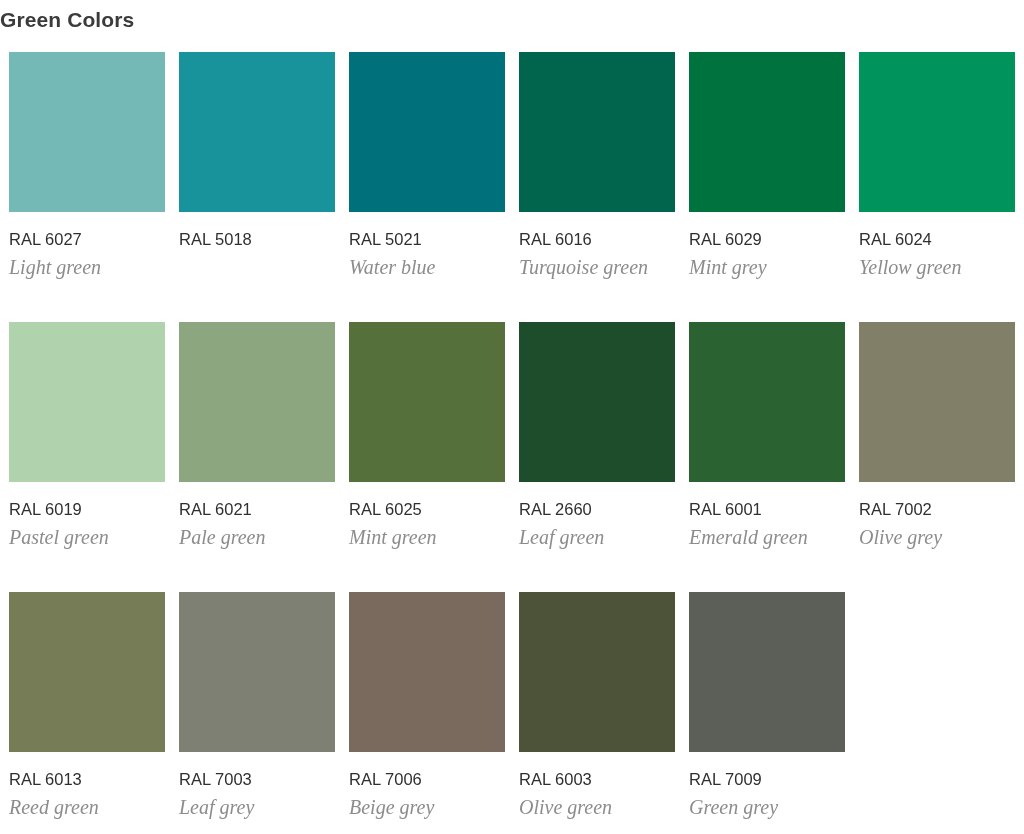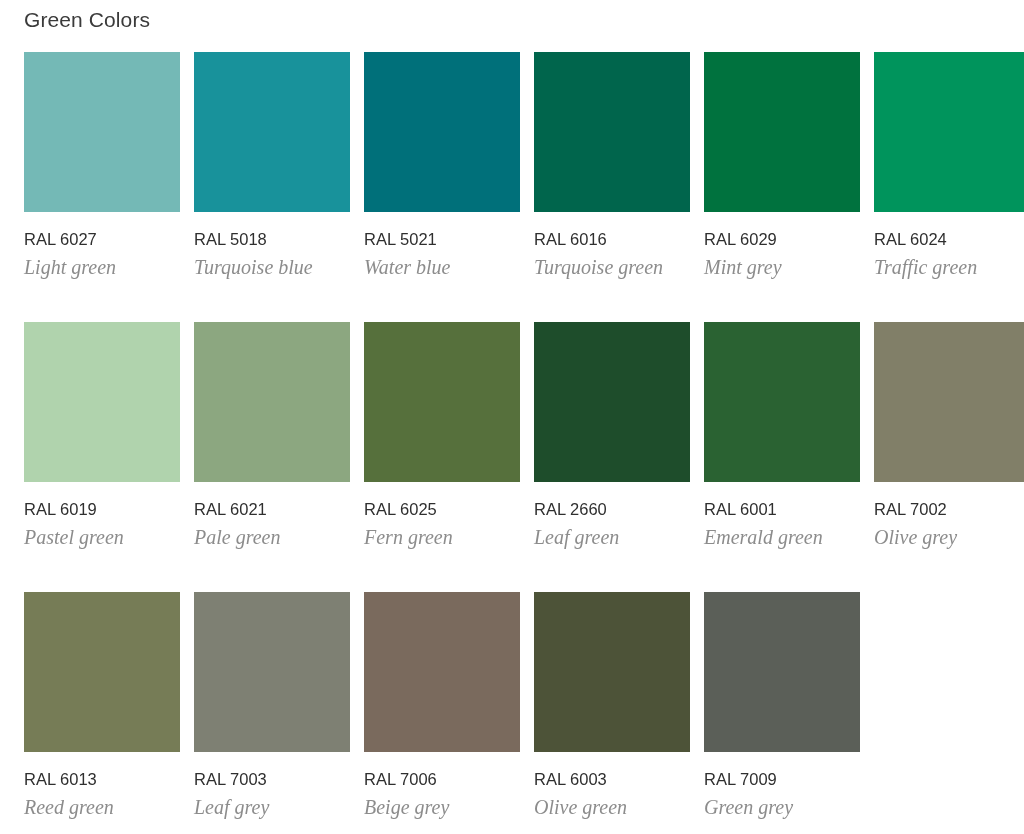--- a/index.html
+++ b/index.html
@@ -17,25 +17,25 @@
 
   .page {
     position: relative;
     width: 1024px;
     height: 834px;
     box-sizing: border-box;
   }
 
   .page-title {
     position: absolute;
-    left: 24px;
+    left: 0;
     top: 6px;
     font-family: "Liberation Sans", sans-serif;
     font-size: 21px;
-    font-weight: normal;
+    font-weight: bold;
     color: #3b3b3b;
     letter-spacing: 0.1px;
     line-height: 28px;
     margin: 0;
   }
 
   .palette-grid {
     position: absolute;
     left: 0px;
     top: 52px;
@@ -44,21 +44,21 @@
     grid-template-columns: repeat(6, 170px);
     grid-auto-rows: 270px;
     column-gap: 0px;
     row-gap: 0px;
   }
 
   .swatch-cell {
     width: 170px;
     height: 270px;
     box-sizing: border-box;
-    padding-left: 24px;
+    padding-left: 9px;
     padding-right: 8px;
     display: block;
   }
 
   .swatch-chip {
     width: 156px;
     height: 160px;
     display: block;
     background: #cccccc;
   }
@@ -98,21 +98,20 @@
         <div class="swatch-chip" style="background: rgb(116, 185, 182);"></div>
         <div class="swatch-meta">
           <div class="swatch-code">RAL 6027</div>
           <div class="swatch-name">Light green</div>
         </div>
       </div>
       <div class="swatch-cell">
         <div class="swatch-chip" style="background: rgb(24, 146, 155);"></div>
         <div class="swatch-meta">
           <div class="swatch-code">RAL 5018</div>
-          <div class="swatch-name">Turquoise blue</div>
         </div>
       </div>
       <div class="swatch-cell">
         <div class="swatch-chip" style="background: rgb(0, 112, 122);"></div>
         <div class="swatch-meta">
           <div class="swatch-code">RAL 5021</div>
           <div class="swatch-name">Water blue</div>
         </div>
       </div>
       <div class="swatch-cell">
@@ -126,42 +125,42 @@
         <div class="swatch-chip" style="background: rgb(0, 114, 62);"></div>
         <div class="swatch-meta">
           <div class="swatch-code">RAL 6029</div>
           <div class="swatch-name">Mint grey</div>
         </div>
       </div>
       <div class="swatch-cell">
         <div class="swatch-chip" style="background: rgb(0, 148, 92);"></div>
         <div class="swatch-meta">
           <div class="swatch-code">RAL 6024</div>
-          <div class="swatch-name">Traffic green</div>
+          <div class="swatch-name">Yellow green</div>
         </div>
       </div>
       <div class="swatch-cell">
         <div class="swatch-chip" style="background: rgb(176, 211, 173);"></div>
         <div class="swatch-meta">
           <div class="swatch-code">RAL 6019</div>
           <div class="swatch-name">Pastel green</div>
         </div>
       </div>
       <div class="swatch-cell">
         <div class="swatch-chip" style="background: rgb(140, 167, 128);"></div>
         <div class="swatch-meta">
           <div class="swatch-code">RAL 6021</div>
           <div class="swatch-name">Pale green</div>
         </div>
       </div>
       <div class="swatch-cell">
         <div class="swatch-chip" style="background: rgb(86, 112, 60);"></div>
         <div class="swatch-meta">
           <div class="swatch-code">RAL 6025</div>
-          <div class="swatch-name">Fern green</div>
+          <div class="swatch-name">Mint green</div>
         </div>
       </div>
       <div class="swatch-cell">
         <div class="swatch-chip" style="background: rgb(30, 77, 43);"></div>
         <div class="swatch-meta">
           <div class="swatch-code">RAL 2660</div>
           <div class="swatch-name">Leaf green</div>
         </div>
       </div>
       <div class="swatch-cell">

